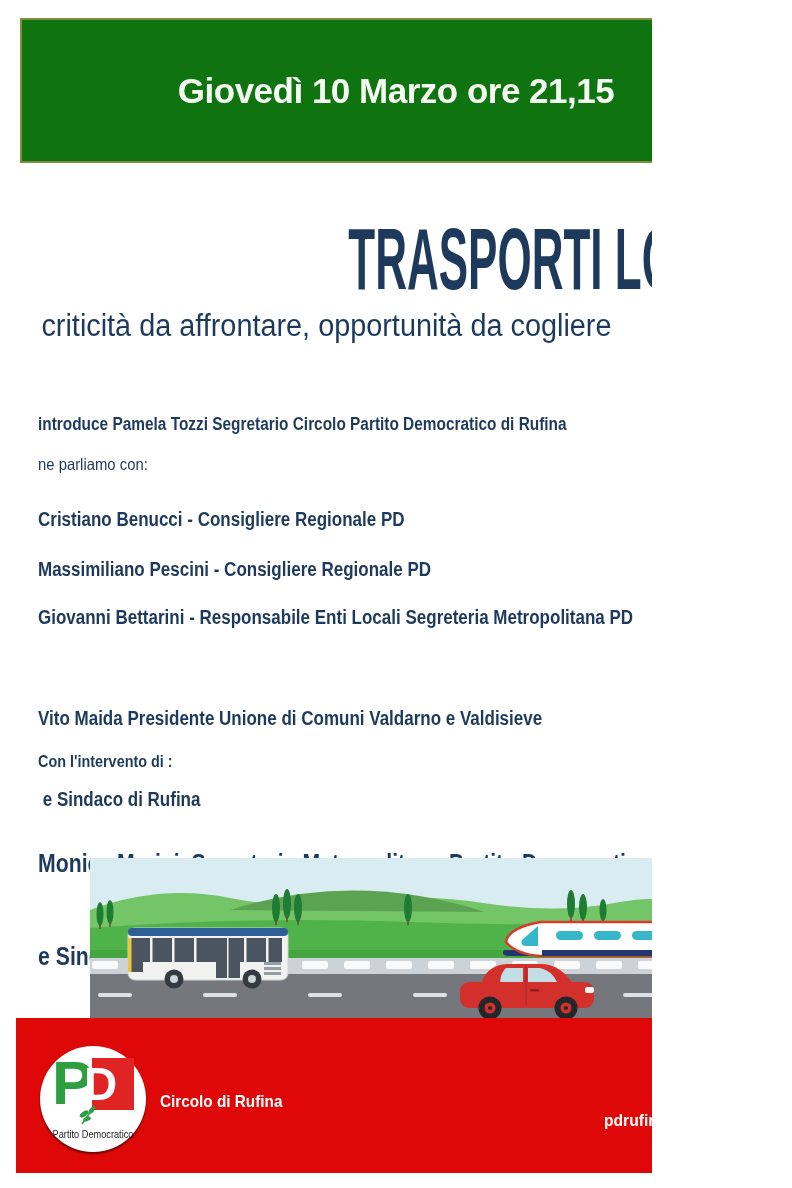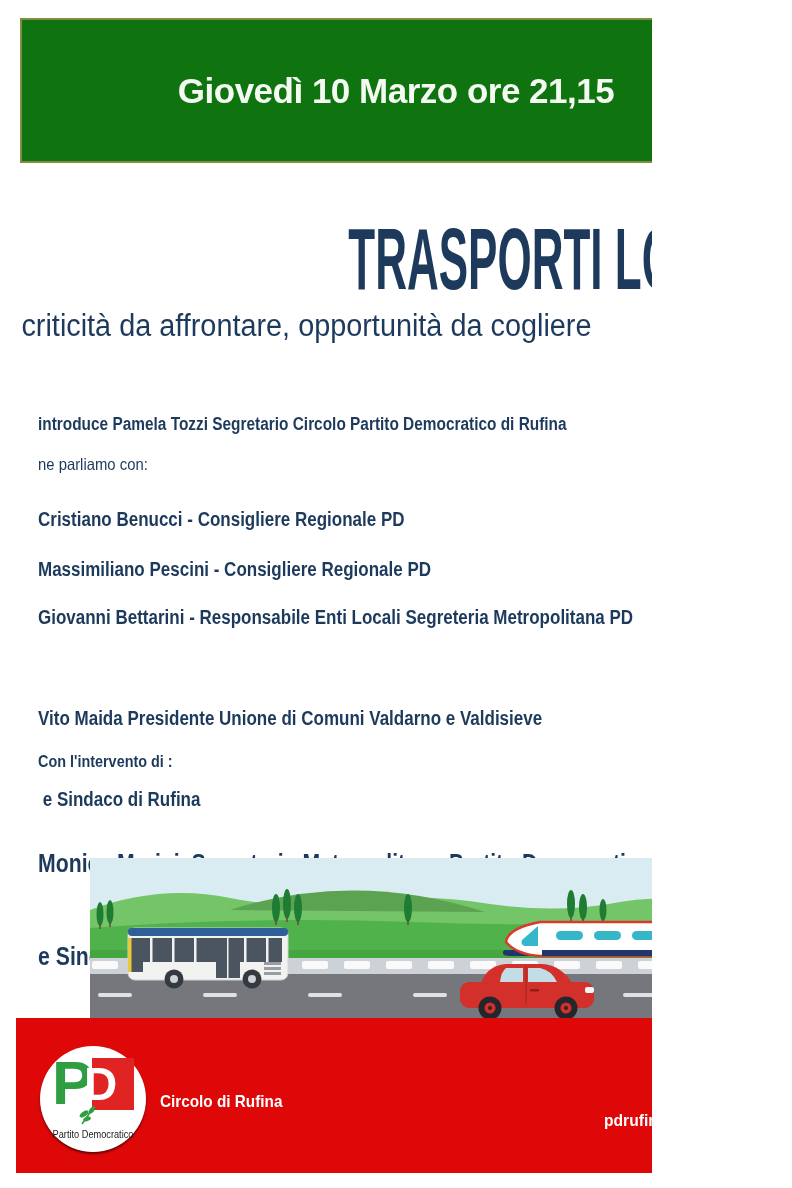--- a/index.html
+++ b/index.html
@@ -12,21 +12,21 @@
     position:absolute;left:20px;top:18px;width:748px;height:141px;
     background:#0f7410;border:2px solid rgba(201,160,97,.6);
     color:#f4faf2;text-align:center;font-weight:bold;
     display:flex;flex-direction:column;justify-content:center;
     font-size:35px;line-height:52px;letter-spacing:-.5px;
   }
   
   .title-wrap{position:absolute;left:0;top:215px;width:100%;text-align:center;color:#1d3a5c;}
   .title-inner{display:inline-block;font-size:88px;font-weight:bold;line-height:1;
     white-space:nowrap;transform:scaleX(.5);transform-origin:50% 50%;}
-  .subtitle-wrap{position:absolute;left:0;top:307px;width:100%;color:#1d3a5c;}
+  .subtitle-wrap{position:absolute;left:0;top:307px;width:100%;text-align:center;color:#1d3a5c;}
   .subtitle-inner{display:inline-block;font-size:31px;font-weight:normal;line-height:1.2;
     white-space:nowrap;transform:scaleX(.93);transform-origin:50% 50%;}
   
   .tx{position:absolute;color:#1d3a5c;white-space:pre;transform-origin:left top;}
   .intro1{left:38px;top:414px;font-size:17.5px;font-weight:bold;transform:scaleX(.88);}
   .intro2{left:38px;top:455px;font-size:16.5px;transform:scaleX(.9);}
   .speaker{left:38px;font-size:20px;font-weight:bold;line-height:27px;transform:scaleX(.85);}
   .sp1{top:506px;} .sp2{top:556px;} .sp3{top:604px;} .sp4{top:651px;}
   .interv-label{left:38px;top:753px;font-size:16px;font-weight:600;transform:scaleX(.9);}
   .monica{left:38px;top:786px;font-size:25px;font-weight:bold;line-height:31px;transform:scaleX(.85);}

